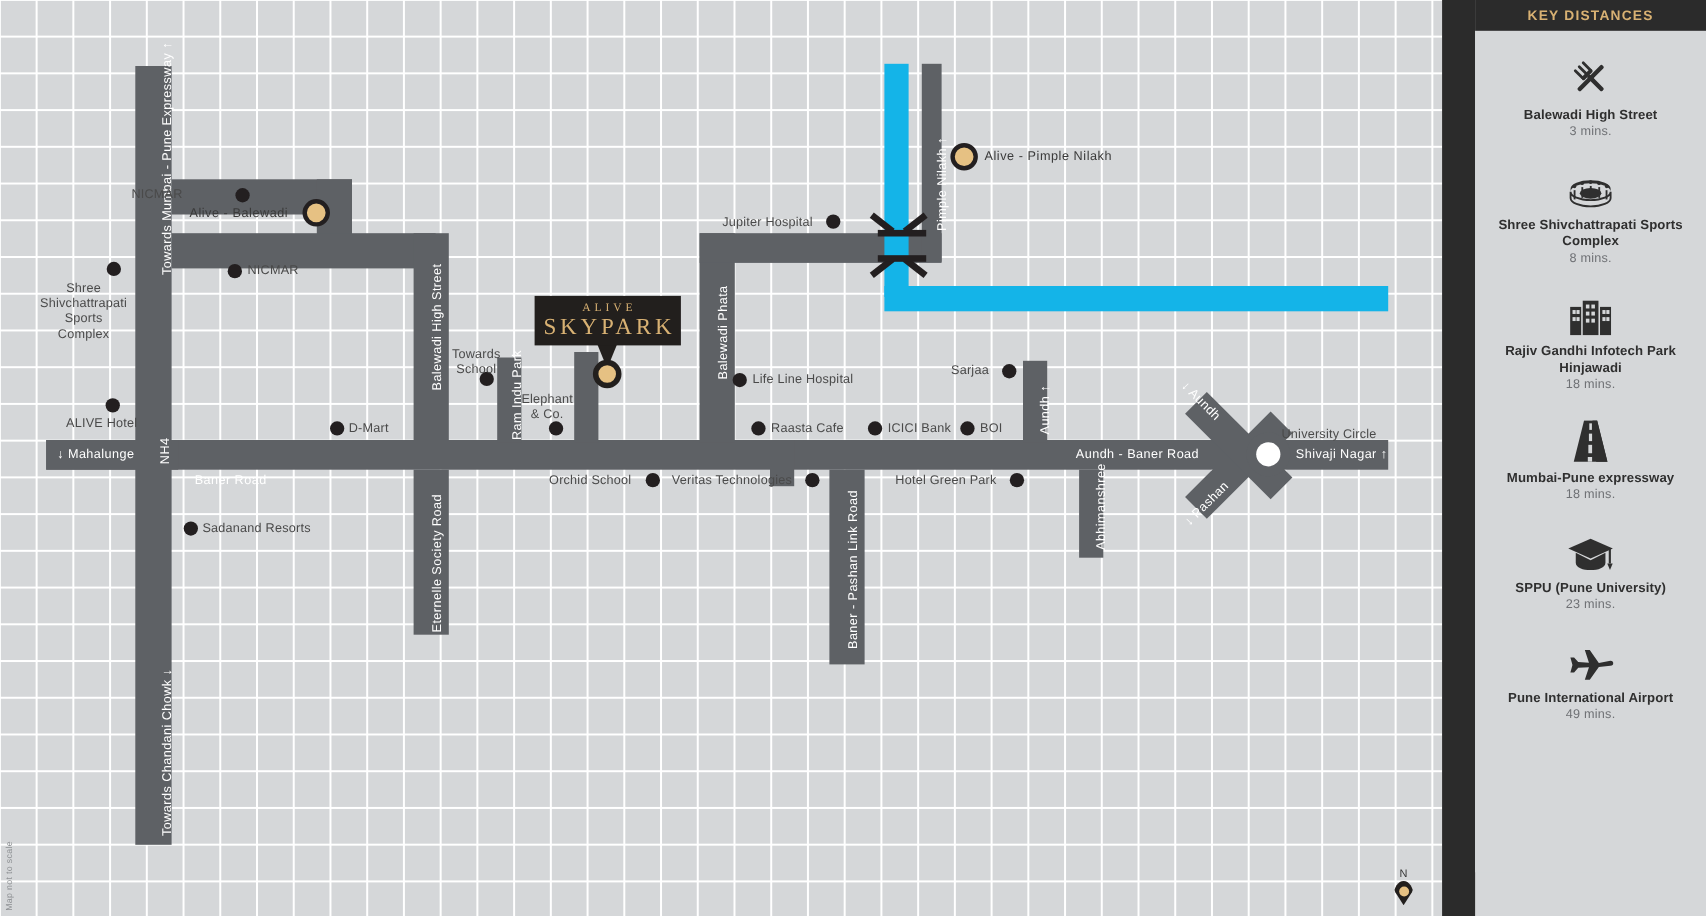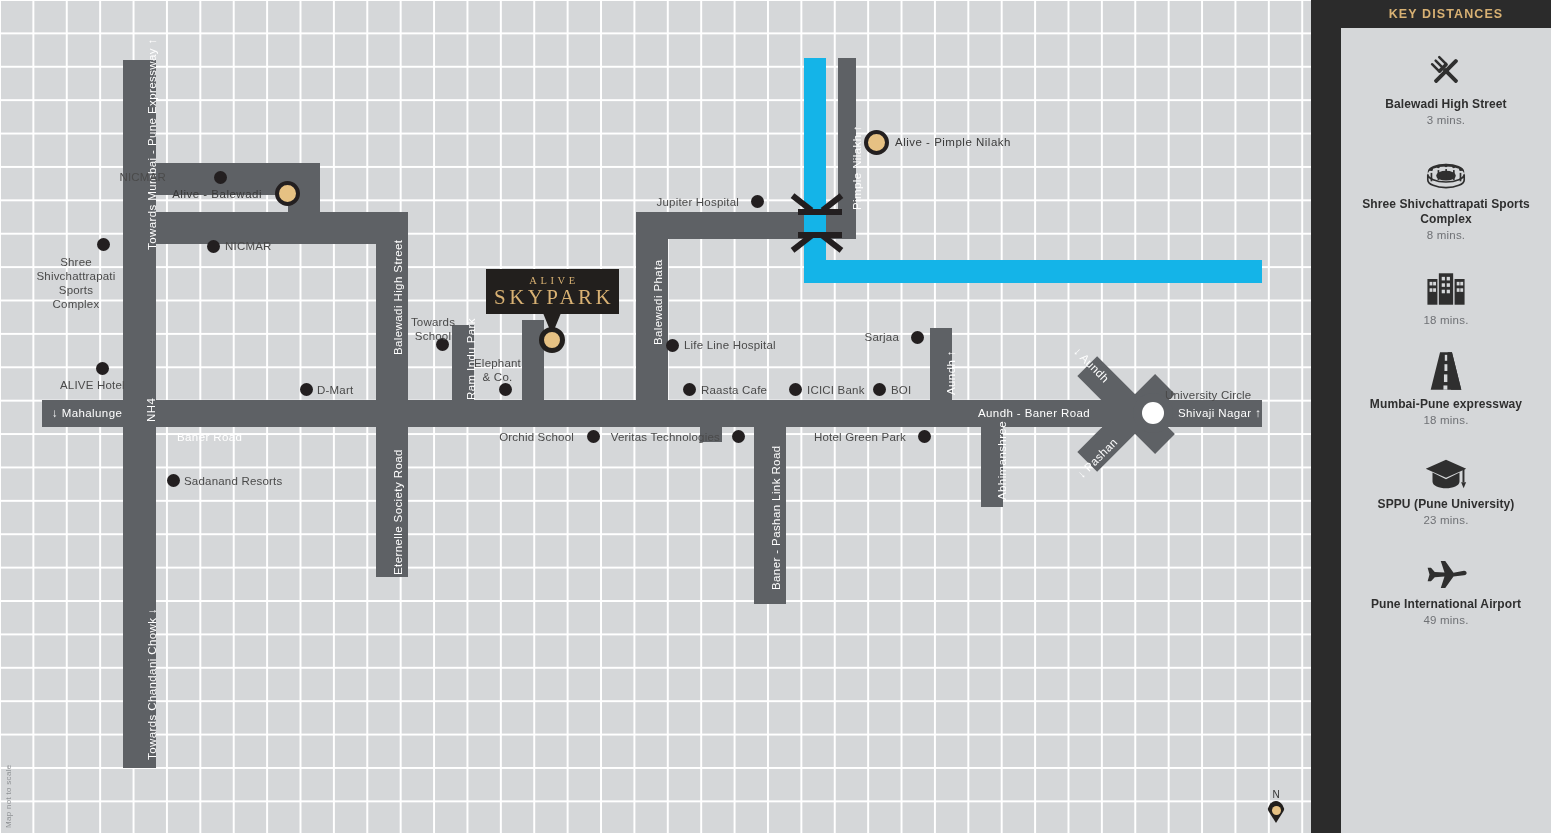--- a/index.html
+++ b/index.html
@@ -419,20 +419,21 @@
                 <rect x="29" y="14" width="4.5" height="5"></rect>
               <rect x="22" y="23" width="4.5" height="5"></rect>
                 <rect x="29" y="23" width="4.5" height="5"></rect>
               <rect x="43" y="12" width="4" height="5"></rect>
                 <rect x="48" y="12" width="4" height="5"></rect>
               <rect x="43" y="21" width="4" height="5"></rect>
                 <rect x="48" y="21" width="4" height="5"></rect>
             </g>
           </svg>
         </div>
+        <div class="dist-name">Rajiv Gandhi Infotech Park Hinjawadi</div>
         <div class="dist-time">18 mins.</div>
       </div>
 
       <div class="dist-item">
         <div class="dist-icon">
           <svg width="34" height="38" viewBox="0 0 40 44">
             <path d="M13 0 L27 0 L38 44 L26 44 L22 0 Z"></path>
             <path d="M13 0 L27 0 L38 44 L2 44 Z"></path>
             <g fill="#d5d7d9">
               <rect x="18.6" y="3" width="2.8" height="7"></rect>

